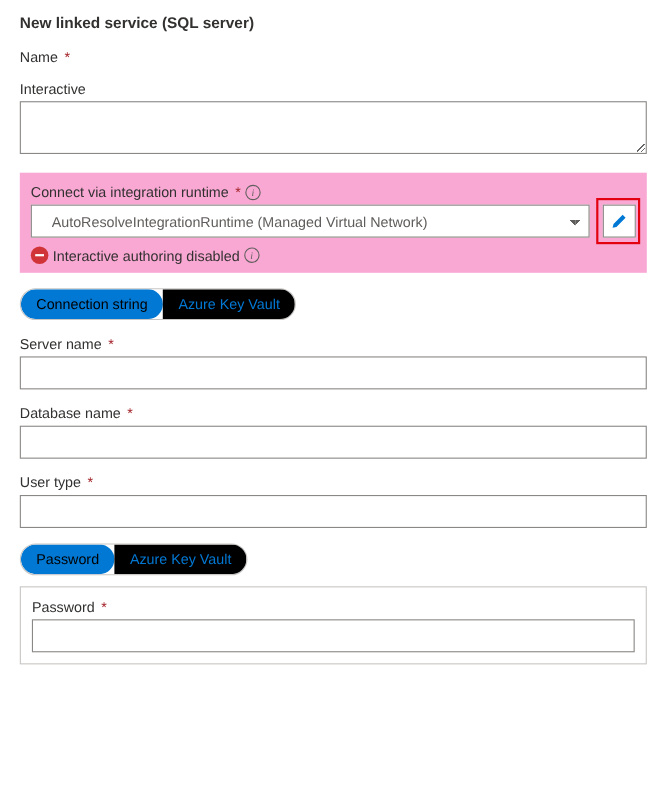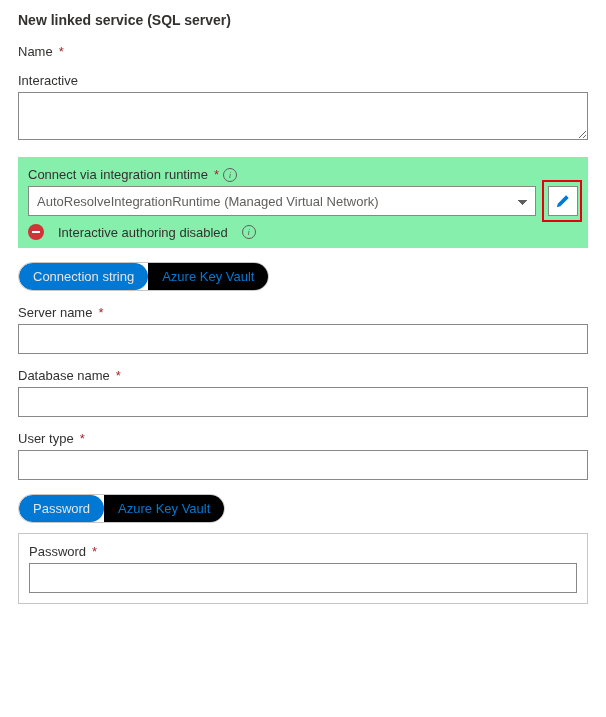--- a/index.html
+++ b/index.html
@@ -25,58 +25,58 @@
       display: flex;
       align-items: center;
       gap: 4px;
     }
     .req { color: #a4262c; margin-left: 2px; }
     .text-input, .textarea, .select {
       width: 100%;
       border: 1px solid #8a8886;
       font-family: inherit;
       font-size: 13px;
-      padding: 5px 8px;
+      padding: 5px 18px;
       background: #fff;
       color: #323130;
       outline: none;
     }
     .text-input { height: 30px; }
     .text-input.focused { border: 2px solid #0078d4; padding: 4px 7px; }
     .textarea { height: 48px; resize: both; }
     .select {
       height: 30px;
       appearance: none;
       padding-right: 28px;
       background-image: linear-gradient(45deg, transparent 50%, #605e5c 50%), linear-gradient(135deg, #605e5c 50%, transparent 50%);
       background-position: right 12px top 13px, right 7px top 13px;
       background-size: 5px 5px, 5px 5px;
       background-repeat: no-repeat;
     }
     .runtime-block {
-      background: #86efac;
+      background: #f9a8d4;
       padding: 10px 10px 8px 10px;
       margin-bottom: 14px;
     }
     .runtime-row { display: flex; align-items: center; gap: 6px; }
     .runtime-select { flex: 1; color: #605e5c; background-color: #fff; }
     .edit-btn {
       width: 30px; height: 30px;
       border: 1px solid #8a8886;
       background: #fff;
       display: flex; align-items: center; justify-content: center;
       cursor: pointer;
     }
     .edit-highlight {
       border: 2px solid #e3000f;
       padding: 4px 2px 4px 4px;
       margin: -6px -4px -6px 0;
     }
     .status-row {
-      display: flex; align-items: center; gap: 14px;
+      display: flex; align-items: center; gap: 4px;
       margin-top: 8px; font-size: 13px;
     }
     .info-icn {
       width: 14px; height: 14px;
       border: 1px solid #605e5c; border-radius: 50%;
       display: inline-flex; align-items: center; justify-content: center;
       font-size: 9px; color: #605e5c; font-style: italic; font-family: Georgia, serif;
     }
     .stop-badge {
       width: 16px; height: 16px;
@@ -93,21 +93,21 @@
     }
     .pill {
       padding: 6px 14px;
       font-size: 13px;
       cursor: pointer;
       background: #000000;
       color: #0078d4;
       border: none;
     }
     .pill.active {
-      background: #0078d4; color: #e5e5e5;
+      background: #0078d4; color: #000000;
       border-radius: 16px;
     }
     .pwd-box {
       border: 1px solid #c8c6c4;
       padding: 10px;
       margin-top: -4px;
       margin-bottom: 14px;
     }
     svg.pencil { width: 14px; height: 14px; }
   </style>

